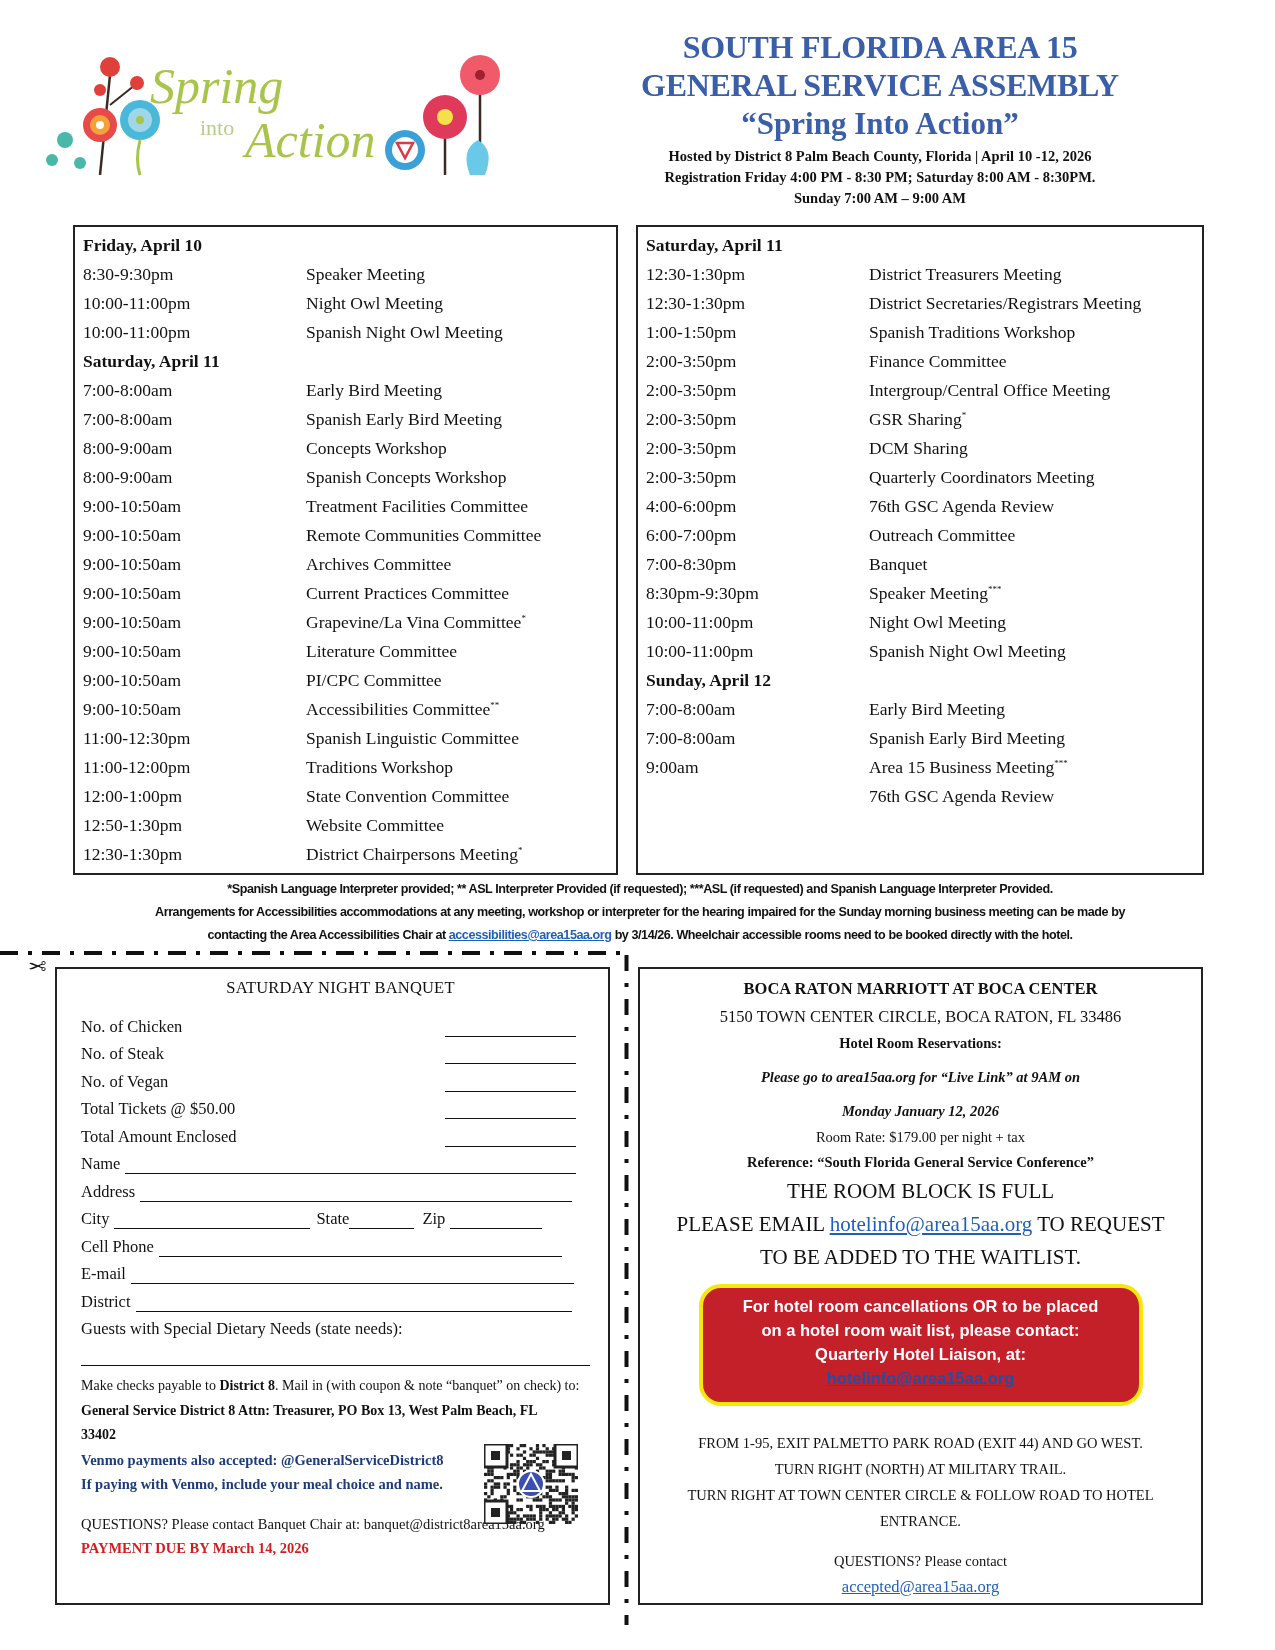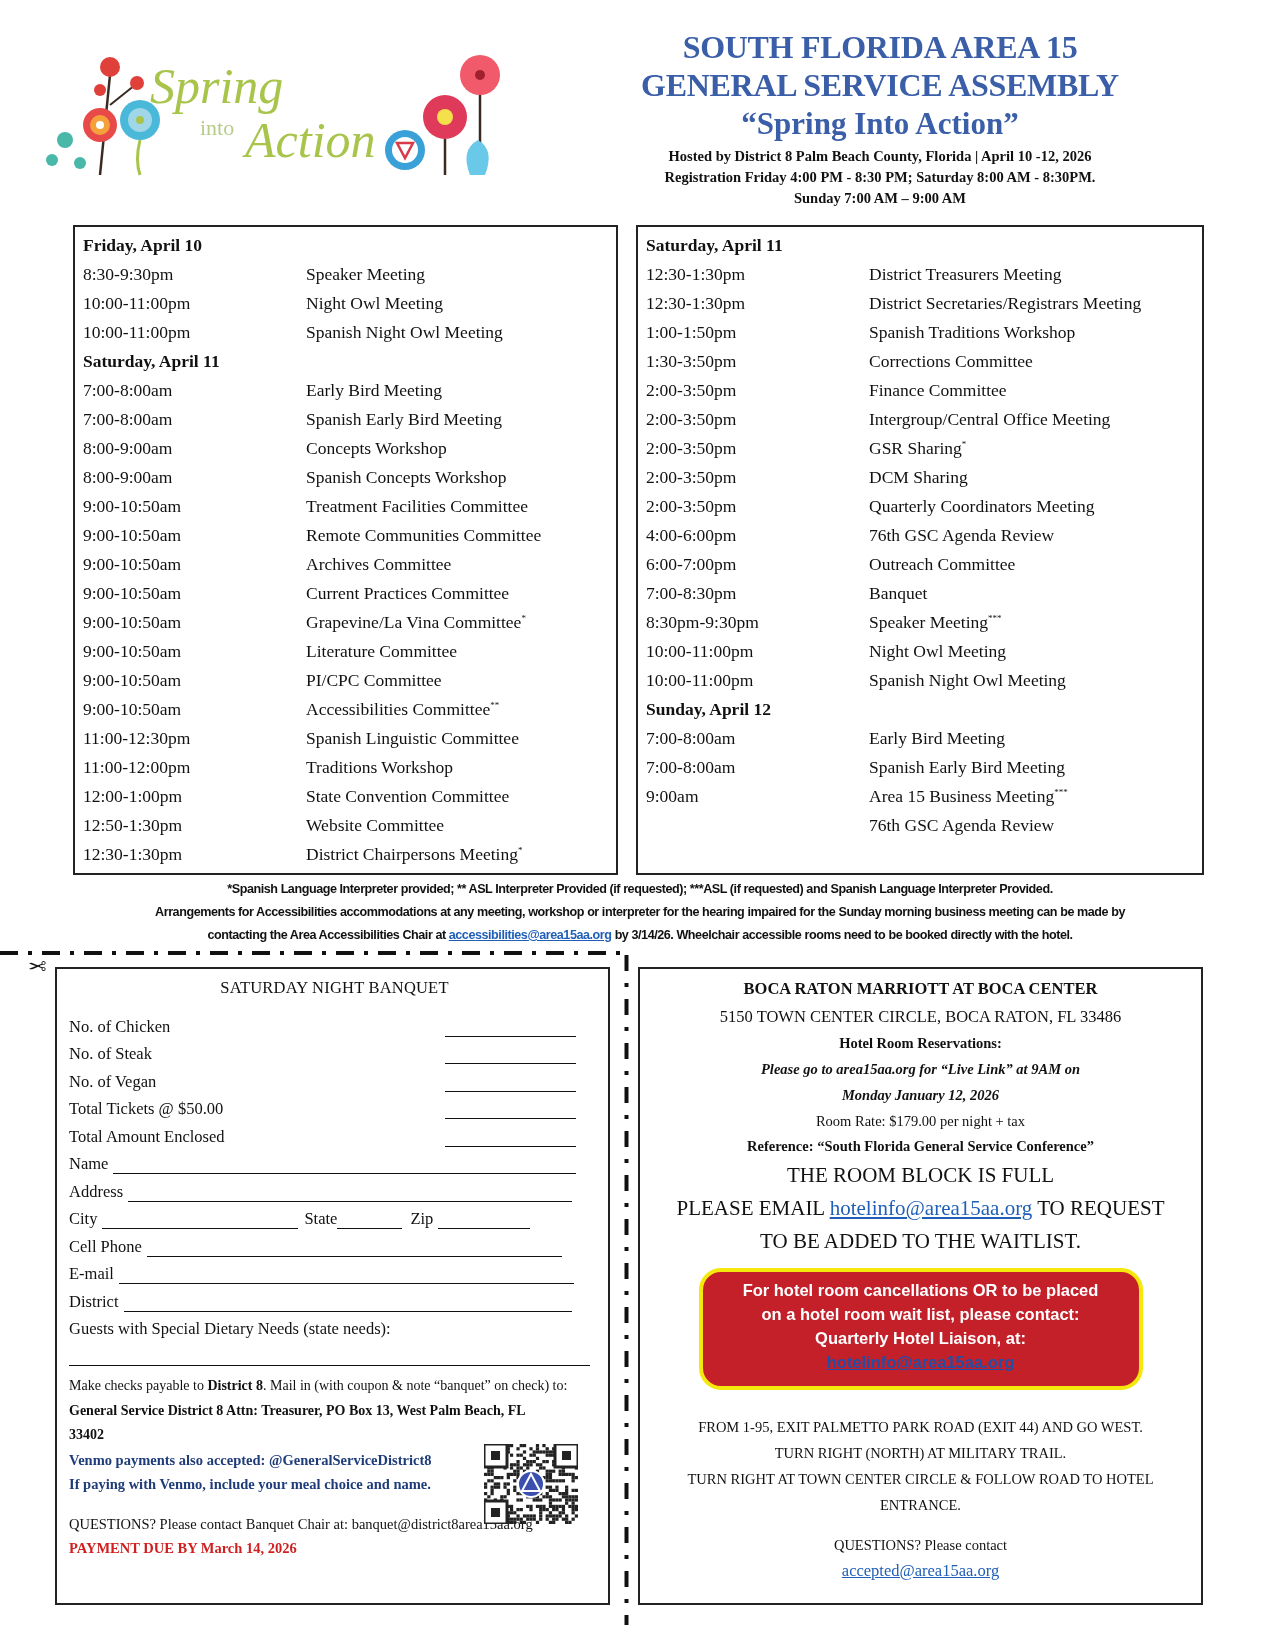--- a/index.html
+++ b/index.html
@@ -29,41 +29,41 @@
               font-family: "Liberation Sans", "DejaVu Sans", sans-serif; font-weight: bold;
               font-size: 12.6px; line-height: 23px; letter-spacing: -0.45px; }
   .footnote a { color: #1f5fb8; text-decoration: underline; }
 
   
   .cut-h { position: absolute; left: 0; top: 951px; width: 625px; height: 4px; }
   .cut-v { position: absolute; left: 624px; top: 955px; width: 5px; height: 670px; }
   .scissors { position: absolute; left: 28px; top: 954px; font-size: 22px; line-height: 22px; color: #111; transform: rotate(180deg); font-family: "DejaVu Sans", sans-serif; }
 
   
-  .banquet { position: absolute; left: 55px; top: 967px; width: 555px; height: 638px; border: 2px solid #222; box-sizing: border-box; padding: 6px 8px 0 12px; }
+  .banquet { position: absolute; left: 55px; top: 967px; width: 555px; height: 638px; border: 2px solid #222; box-sizing: border-box; padding: 6px 8px 0 24px; }
   .banquet h2 { margin: 0; text-align: center; font-size: 16.5px; font-weight: normal; line-height: 26px; letter-spacing: 0.2px; }
   .b-row { display: flex; align-items: flex-end; font-size: 16.5px; height: 27.5px; }
   .b-row .lab { white-space: nowrap; }
   .b-row .blank-right { margin-left: auto; width: 131px; border-bottom: 1.3px solid #111; height: 18px; margin-right: 24px; }
   .b-row .line { flex: 1; border-bottom: 1.3px solid #111; height: 18px; margin-left: 5px; }
   .b-row .line.short { flex: none; }
   .full-line { border-bottom: 1.3px solid #111; height: 26px; margin-right: 10px; }
   .pay-text { font-size: 14px; line-height: 24.5px; margin-top: 8px; }
   .pay-text b { font-weight: bold; }
   .venmo { color: #1f3c7a; font-weight: bold; font-size: 14.5px; line-height: 24px; }
   .qr { position: absolute; left: 427px; top: 475px; width: 94px; height: 80px; }
   .questions { font-size: 14.5px; line-height: 24px; margin-top: 16px; }
   .due { color: #d11f1f; font-weight: bold; font-size: 14.5px; line-height: 24px; }
 
   
   .hotel { position: absolute; left: 638px; top: 967px; width: 565px; height: 638px; border: 2px solid #222; box-sizing: border-box; text-align: center; padding-top: 6px; }
   .hotel .h1 { font-size: 16.5px; font-weight: bold; line-height: 28px; }
   .hotel .addr { font-size: 16.5px; line-height: 27px; }
   .hotel .res { font-size: 14.5px; font-weight: bold; line-height: 26px; }
-  .hotel .ital { font-size: 14.5px; font-style: italic; font-weight: bold; line-height: 26px; }
+  .hotel .ital { font-size: 14.5px; font-style: italic; font-weight: bold; line-height: 26px; margin-top: 8px; }
   .hotel .rate { font-size: 14.5px; line-height: 26px; }
   .hotel .ref { font-size: 14.5px; font-weight: bold; line-height: 25px; }
   .hotel .full { font-size: 21px; line-height: 33px; }
   .hotel .full a { color: #1f5fb8; text-decoration: underline; }
   .red-box { margin: 10px auto 0 auto; width: 420px; background: #c4202a; border: 4px solid #f4e80c; border-radius: 22px;
              color: #fff; font-family: "Liberation Sans", "DejaVu Sans", sans-serif; font-weight: bold; font-size: 16.5px;
              line-height: 24px; padding: 6px 8px 12px 8px; }
   .red-box a { color: #1f4fa8; text-decoration: underline; }
   .directions { font-size: 14.5px; line-height: 26px; margin-top: 24px; padding: 0 8px; }
   .hq { font-size: 14.5px; line-height: 26px; margin-top: 14px; }
@@ -210,24 +210,20 @@
       <span class="t">12:30-1:30pm</span>
       <span class="e"><span>District Treasurers Meeting</span><sup></sup></span>
     </div>
     <div class="row">
       <span class="t">12:30-1:30pm</span>
       <span class="e"><span>District Secretaries/Registrars Meeting</span><sup></sup></span>
     </div>
     <div class="row">
       <span class="t">1:00-1:50pm</span>
       <span class="e"><span>Spanish Traditions Workshop</span><sup></sup></span>
-    </div>
-    <div class="row">
-      <span class="t">1:30-3:50pm</span>
-      <span class="e"><span>Corrections Committee</span><sup></sup></span>
     </div>
     <div class="row">
       <span class="t">2:00-3:50pm</span>
       <span class="e"><span>Finance Committee</span><sup></sup></span>
     </div>
     <div class="row">
       <span class="t">2:00-3:50pm</span>
       <span class="e"><span>Intergroup/Central Office Meeting</span><sup></sup></span>
     </div>
     <div class="row">

